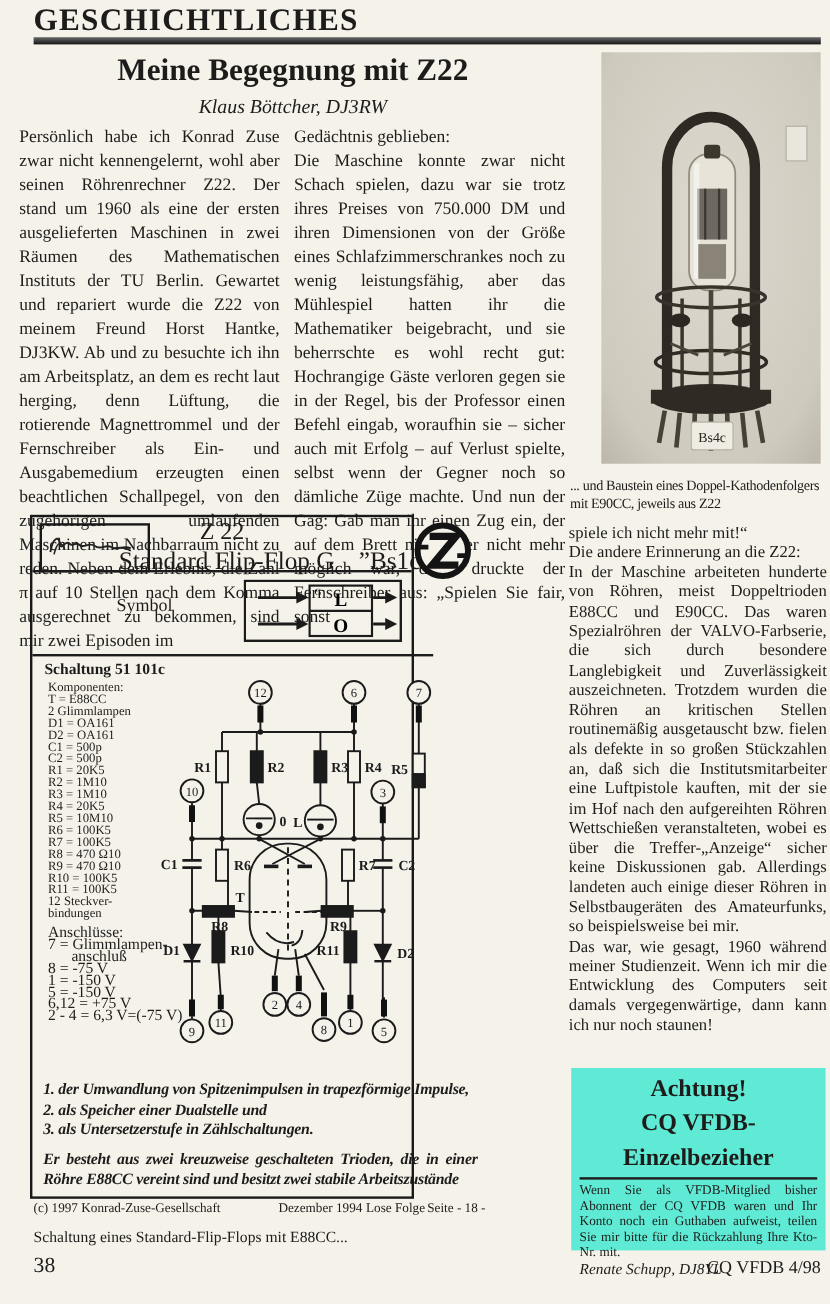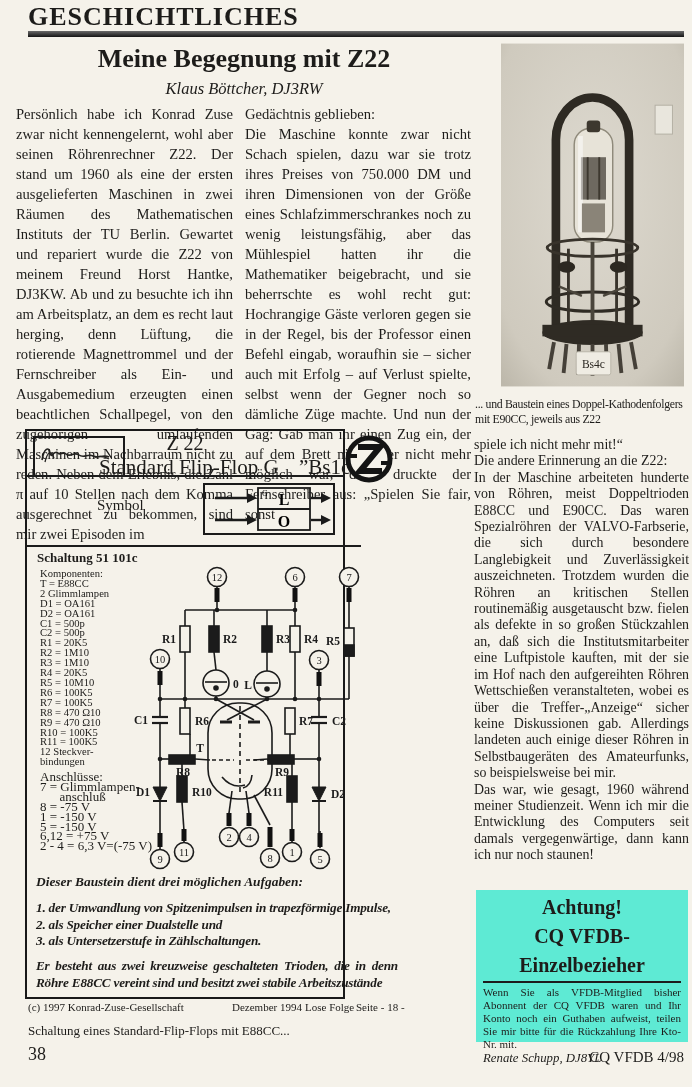--- a/index.html
+++ b/index.html
@@ -371,25 +371,24 @@
           <text x="200" y="160">C2</text>
           <text x="18" y="231" text-anchor="end">D1</text>
           <text x="199" y="233">D2</text>
           <text x="72" y="187" text-anchor="end">T</text>
           <text x="101" y="123">0</text>
           <text x="120" y="124" text-anchor="end">L</text>
         </g>
       </svg>
     </div>
 
-    <div class="aufgaben-title">Dieser Baustein dient drei möglichen Aufgaben:</div>
     <div class="aufgaben-list">1. der Umwandlung von Spitzenimpulsen in trapezförmige Impulse,
 2. als Speicher einer Dualstelle und
 3. als Untersetzerstufe in Zählschaltungen.</div>
-    <div class="diag-desc">Er besteht aus zwei kreuzweise geschalteten Trioden, die in denn Röhre E88CC vereint sind und besitzt zwei stabile Arbeitszustände</div>
+    <div class="diag-desc">Er besteht aus zwei kreuzweise geschalteten Trioden, die in einer Röhre E88CC vereint sind und besitzt zwei stabile Arbeitszustände</div>
   </div>
 
   <div class="df-item" style="left:28px;top:1001px;">(c) 1997  Konrad-Zuse-Gesellschaft</div>
   <div class="df-item" style="left:232px;top:1001px;">Dezember 1994</div>
   <div class="df-item" style="left:305px;top:1001px;">Lose Folge</div>
   <div class="df-item" style="left:356px;top:1001px;">Seite - 18 -</div>
   <div class="diag-caption">Schaltung eines Standard-Flip-Flops mit E88CC...</div>
 
   <div class="notice">
     <p class="notice-title">Achtung!</p>

